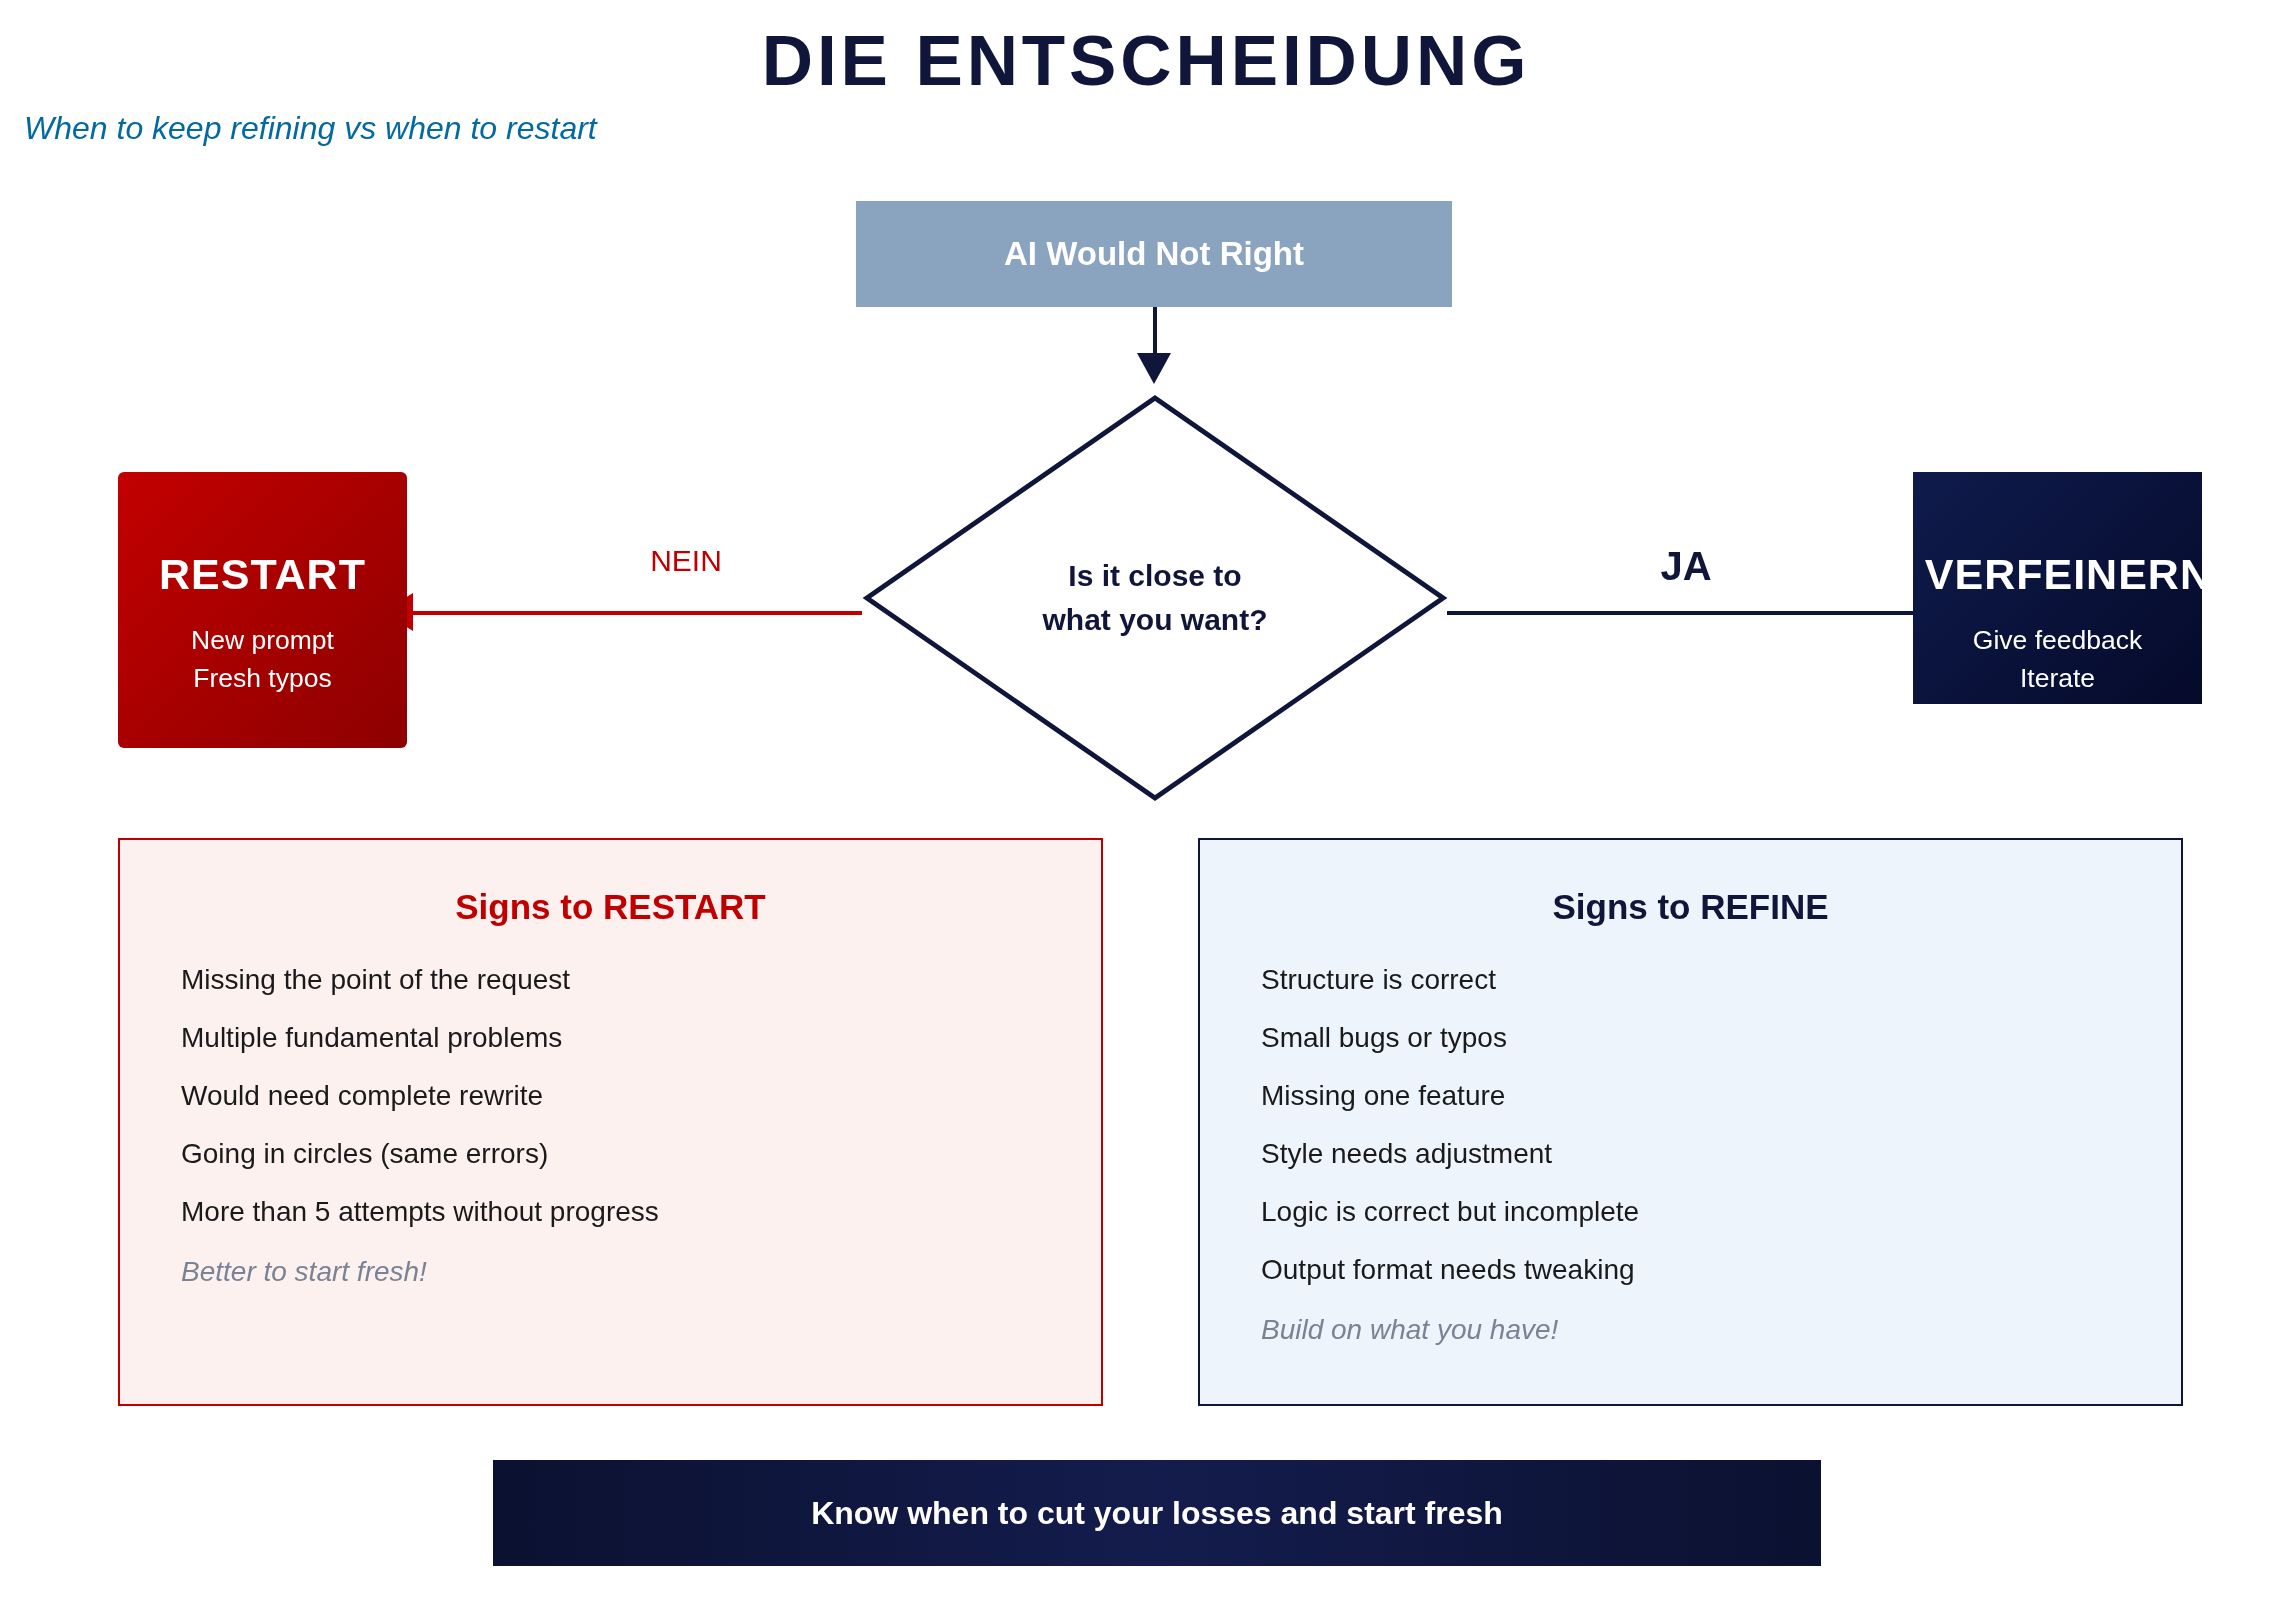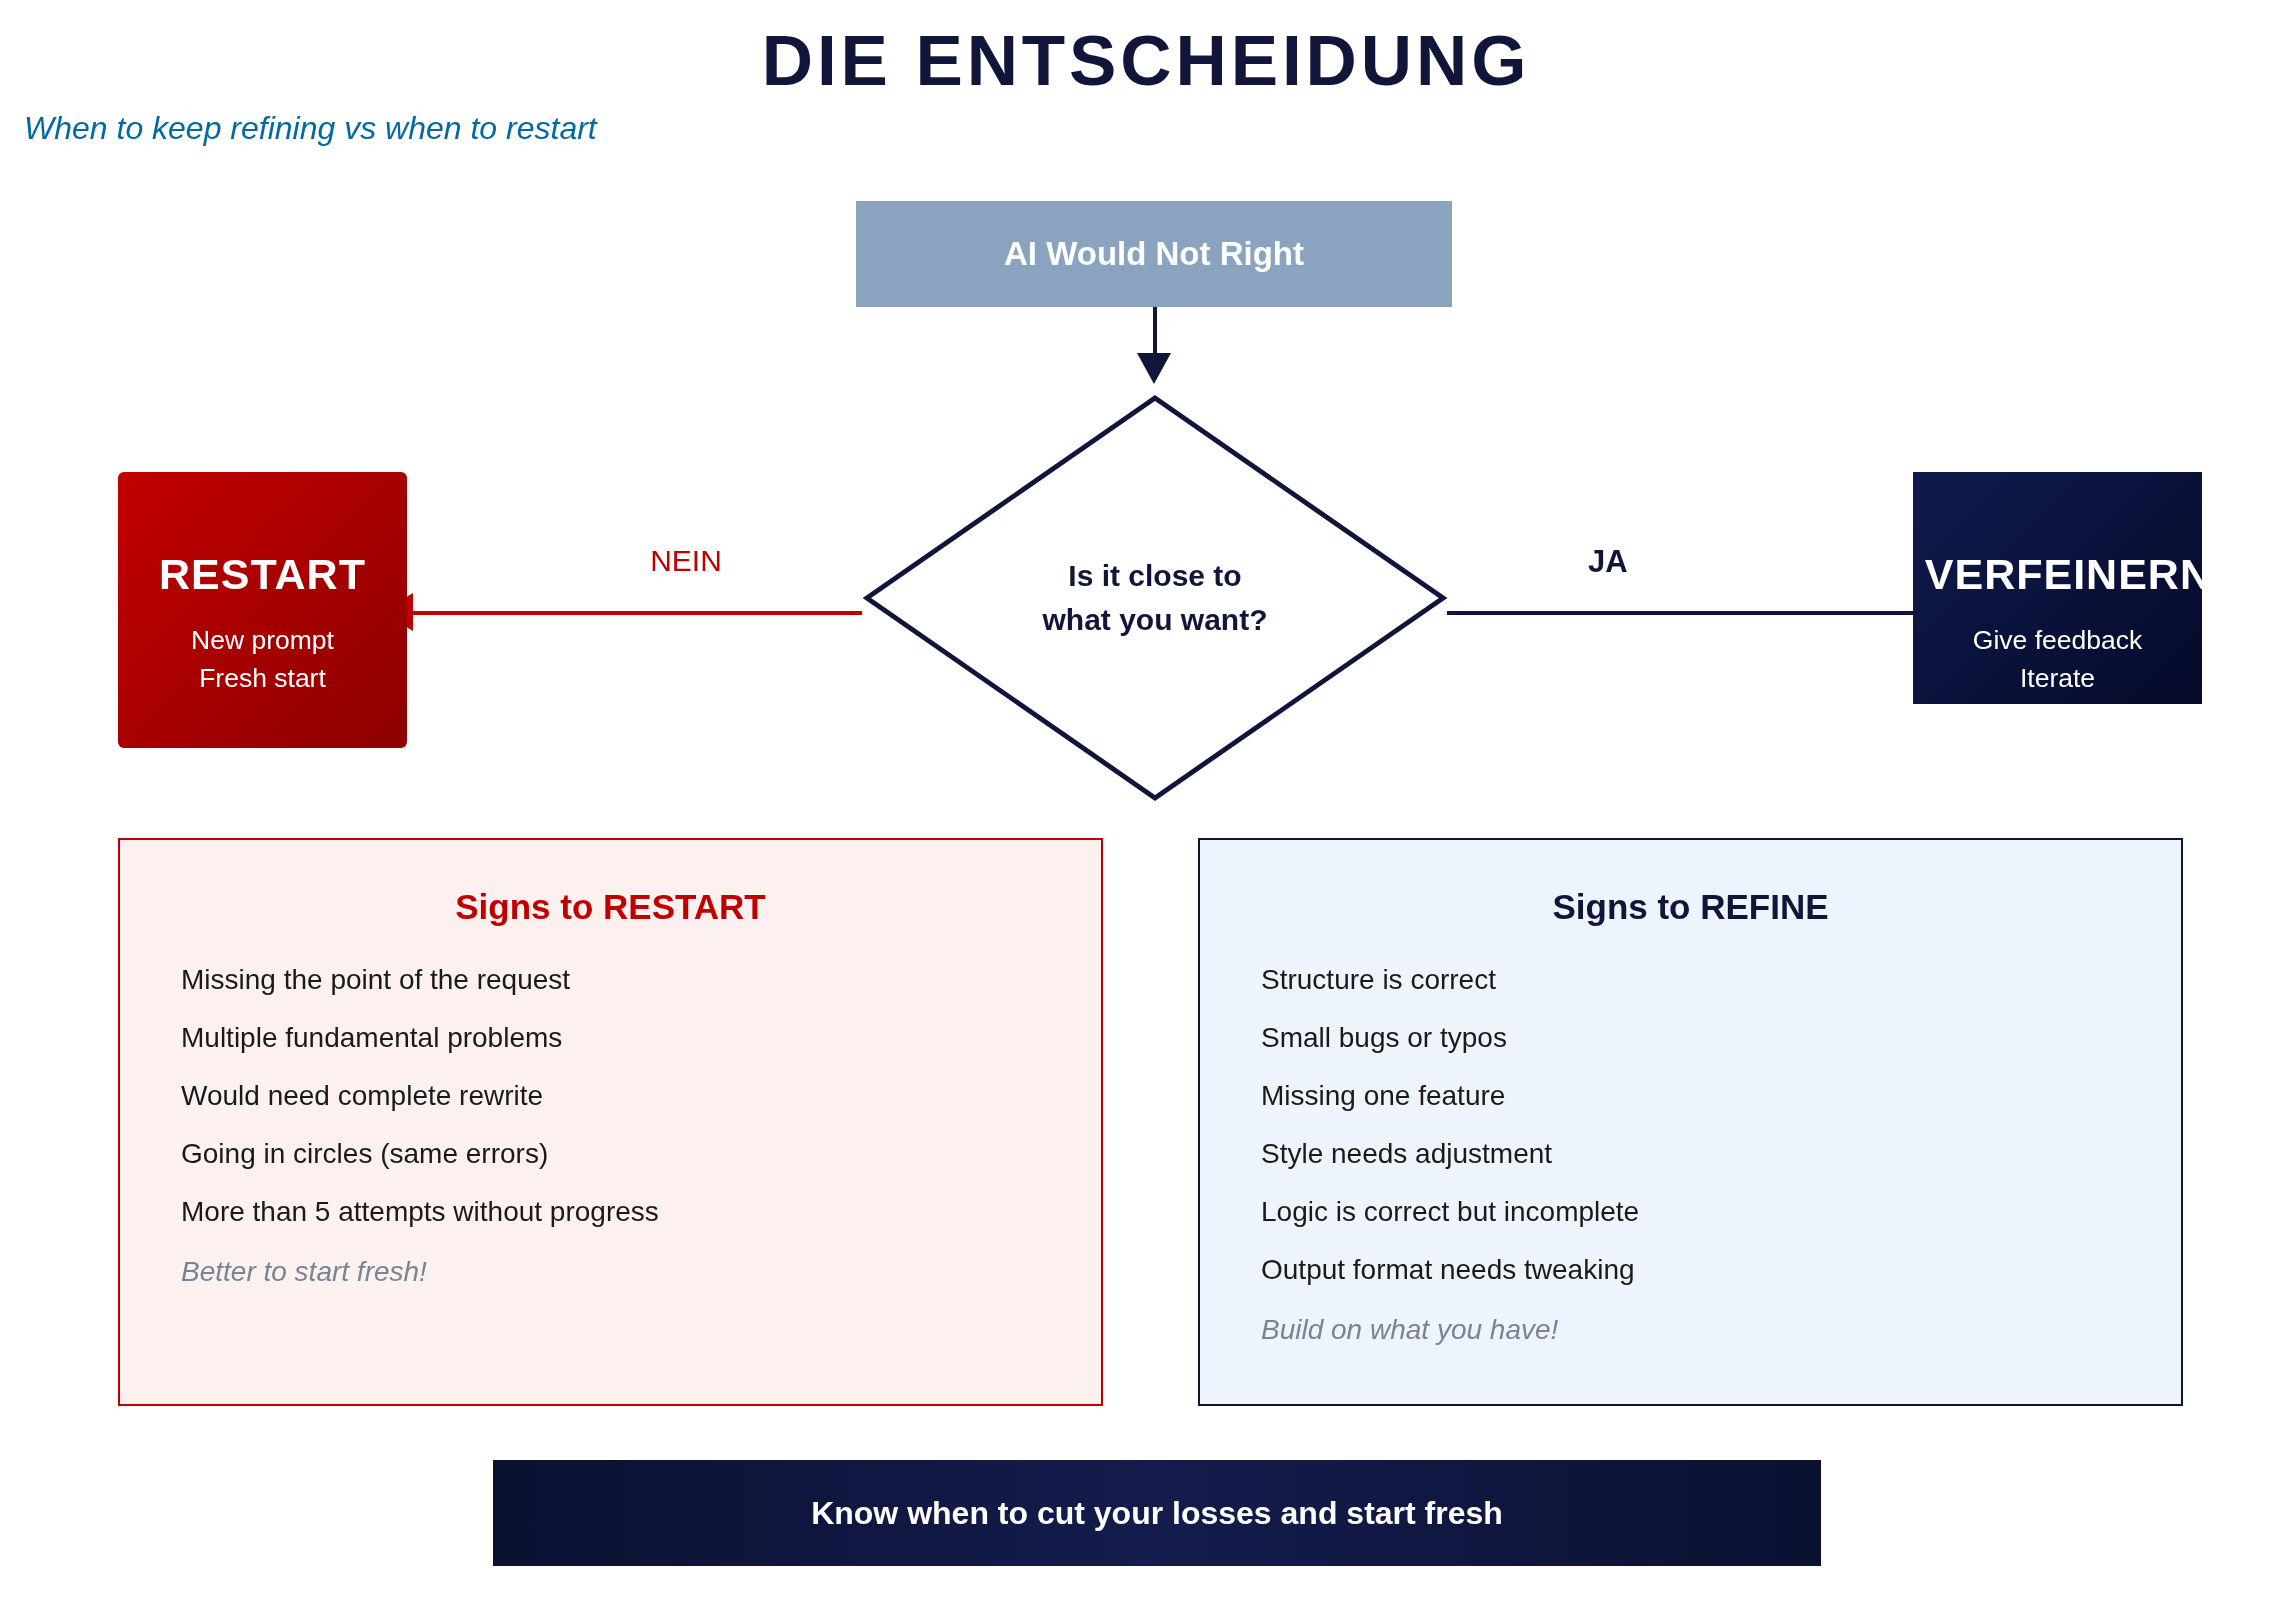--- a/index.html
+++ b/index.html
@@ -142,22 +142,22 @@
   #line-right {
     position: absolute;
     left: 1447px; top: 611px;
     width: 470px; height: 3.9px;
     background: #10163a;
   }
   #label-ja {
     position: absolute;
     left: 1588px; top: 544px;
     width: 196px;
-    text-align: left;
-    font-size: 31px;
+    text-align: center;
+    font-size: 40px;
     font-weight: bold;
     color: #10163a;
   }
   #refine-box {
     position: absolute;
     left: 1913px; top: 472px;
     width: 289px; height: 232px;
     background: linear-gradient(135deg, #0f1b4c 0%, #050a2a 100%);
     color: #ffffff;
     text-align: center;
@@ -263,21 +263,21 @@
   </div>
 
   <div id="line-left"></div>
   <div id="arrowhead-left"></div>
   <div id="label-nein">NEIN</div>
 
   <div id="restart-box">
     <div class="big">RESTART</div>
     <div class="sub">
       <div>New prompt</div>
-      <div>Fresh start</div>
+      <div>Fresh typos</div>
     </div>
   </div>
 
   <div id="line-right"></div>
   <div id="label-ja">JA</div>
 
   <div id="refine-box">
     <div class="big">VERFEINERN</div>
     <div class="sub">
       <div>Give feedback</div>

